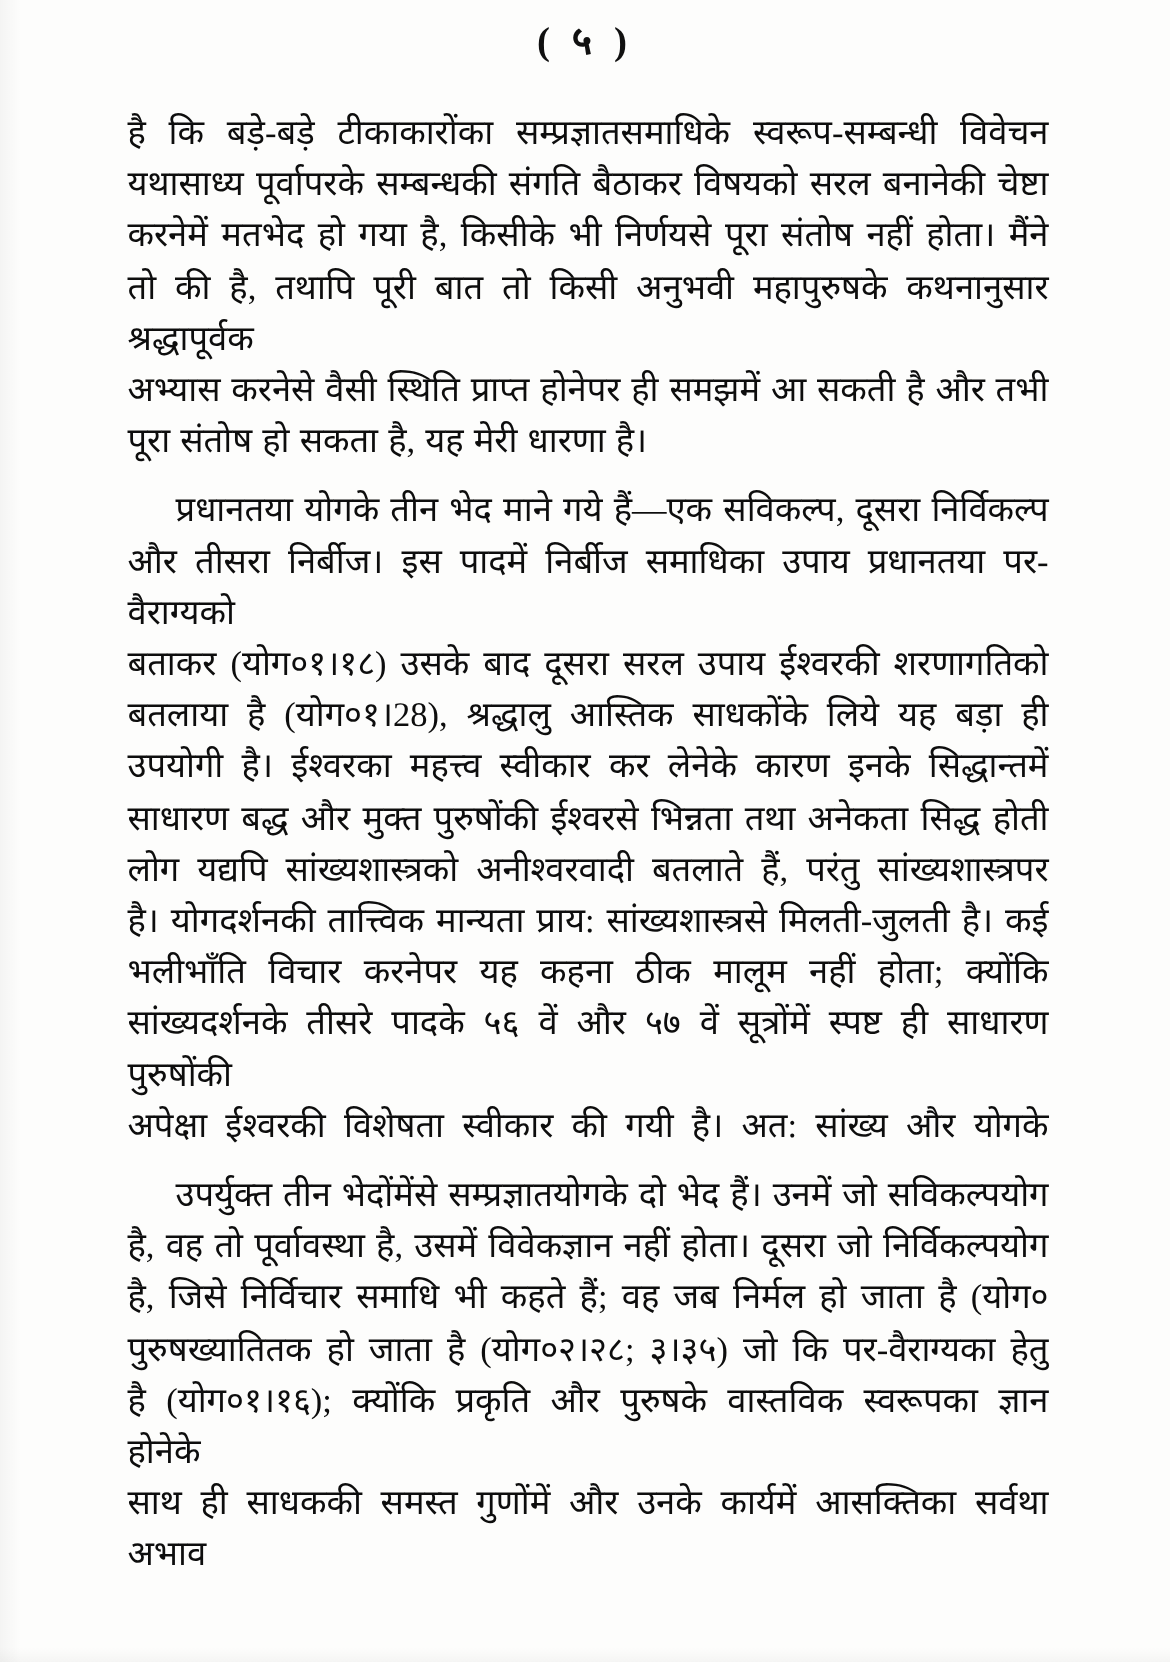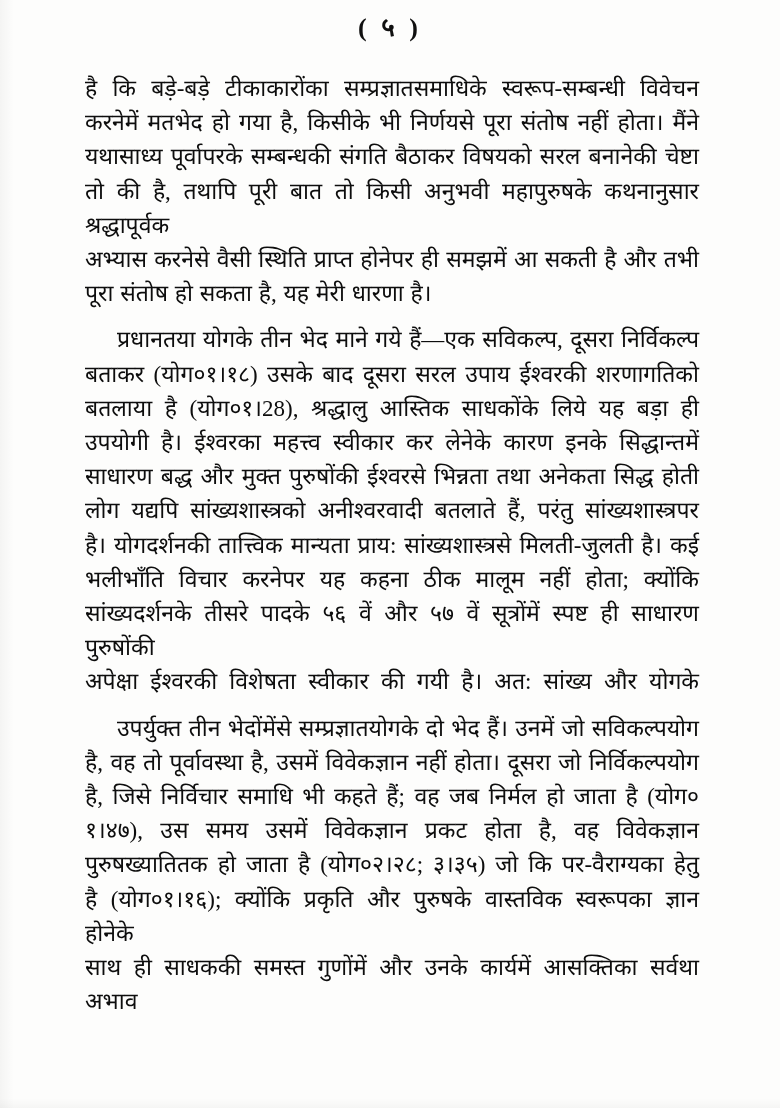--- a/index.html
+++ b/index.html
@@ -63,41 +63,41 @@
 </style>
 </head>
 <body>
 
 <div class="page">
   <div class="page-number">( ५ )</div>
 
   <div class="text-block" id="text-block">
       <div class="paragraph">
         <div class="text-line">है कि बड़े-बड़े टीकाकारोंका सम्प्रज्ञातसमाधिके स्वरूप-सम्बन्धी विवेचन</div>
+        <div class="text-line">यथासाध्य पूर्वापरके सम्बन्धकी संगति बैठाकर विषयको सरल बनानेकी चेष्टा</div>
         <div class="text-line">करनेमें मतभेद हो गया है, किसीके भी निर्णयसे पूरा संतोष नहीं होता। मैंने</div>
-        <div class="text-line">यथासाध्य पूर्वापरके सम्बन्धकी संगति बैठाकर विषयको सरल बनानेकी चेष्टा</div>
         <div class="text-line">तो की है, तथापि पूरी बात तो किसी अनुभवी महापुरुषके कथनानुसार श्रद्धापूर्वक</div>
         <div class="text-line">अभ्यास करनेसे वैसी स्थिति प्राप्त होनेपर ही समझमें आ सकती है और तभी</div>
         <div class="text-line last-line">पूरा संतोष हो सकता है, यह मेरी धारणा है।</div>
       </div>
       <div class="paragraph">
         <div class="text-line first-indent">प्रधानतया योगके तीन भेद माने गये हैं—एक सविकल्प, दूसरा निर्विकल्प</div>
+        <div class="text-line">और तीसरा निर्बीज। इस पादमें निर्बीज समाधिका उपाय प्रधानतया पर-वैराग्यको</div>
         <div class="text-line">बताकर (योग०१।१८) उसके बाद दूसरा सरल उपाय ईश्वरकी शरणागतिको</div>
         <div class="text-line">बतलाया है (योग०१।28), श्रद्धालु आस्तिक साधकोंके लिये यह बड़ा ही</div>
         <div class="text-line">उपयोगी है। ईश्वरका महत्त्व स्वीकार कर लेनेके कारण इनके सिद्धान्तमें</div>
         <div class="text-line">साधारण बद्ध और मुक्त पुरुषोंकी ईश्वरसे भिन्नता तथा अनेकता सिद्ध होती</div>
         <div class="text-line">लोग यद्यपि सांख्यशास्त्रको अनीश्वरवादी बतलाते हैं, परंतु सांख्यशास्त्रपर</div>
         <div class="text-line">है। योगदर्शनकी तात्त्विक मान्यता प्राय: सांख्यशास्त्रसे मिलती-जुलती है। कई</div>
         <div class="text-line">भलीभाँति विचार करनेपर यह कहना ठीक मालूम नहीं होता; क्योंकि</div>
         <div class="text-line">सांख्यदर्शनके तीसरे पादके ५६ वें और ५७ वें सूत्रोंमें स्पष्ट ही साधारण पुरुषोंकी</div>
         <div class="text-line">अपेक्षा ईश्वरकी विशेषता स्वीकार की गयी है। अत: सांख्य और योगके</div>
       </div>
       <div class="paragraph">
         <div class="text-line first-indent">उपर्युक्त तीन भेदोंमेंसे सम्प्रज्ञातयोगके दो भेद हैं। उनमें जो सविकल्पयोग</div>
         <div class="text-line">है, वह तो पूर्वावस्था है, उसमें विवेकज्ञान नहीं होता। दूसरा जो निर्विकल्पयोग</div>
         <div class="text-line">है, जिसे निर्विचार समाधि भी कहते हैं; वह जब निर्मल हो जाता है (योग०</div>
-        <div class="text-line">१।४७), उस समय उसमें विवेकज्ञान प्रकट होता है, वह विवेकज्ञान</div>
         <div class="text-line">पुरुषख्यातितक हो जाता है (योग०२।२८; ३।३५) जो कि पर-वैराग्यका हेतु</div>
         <div class="text-line">है (योग०१।१६); क्योंकि प्रकृति और पुरुषके वास्तविक स्वरूपका ज्ञान होनेके</div>
         <div class="text-line">साथ ही साधककी समस्त गुणोंमें और उनके कार्यमें आसक्तिका सर्वथा अभाव</div>
       </div>
     </div>
 </div>
 
 </body></html>

